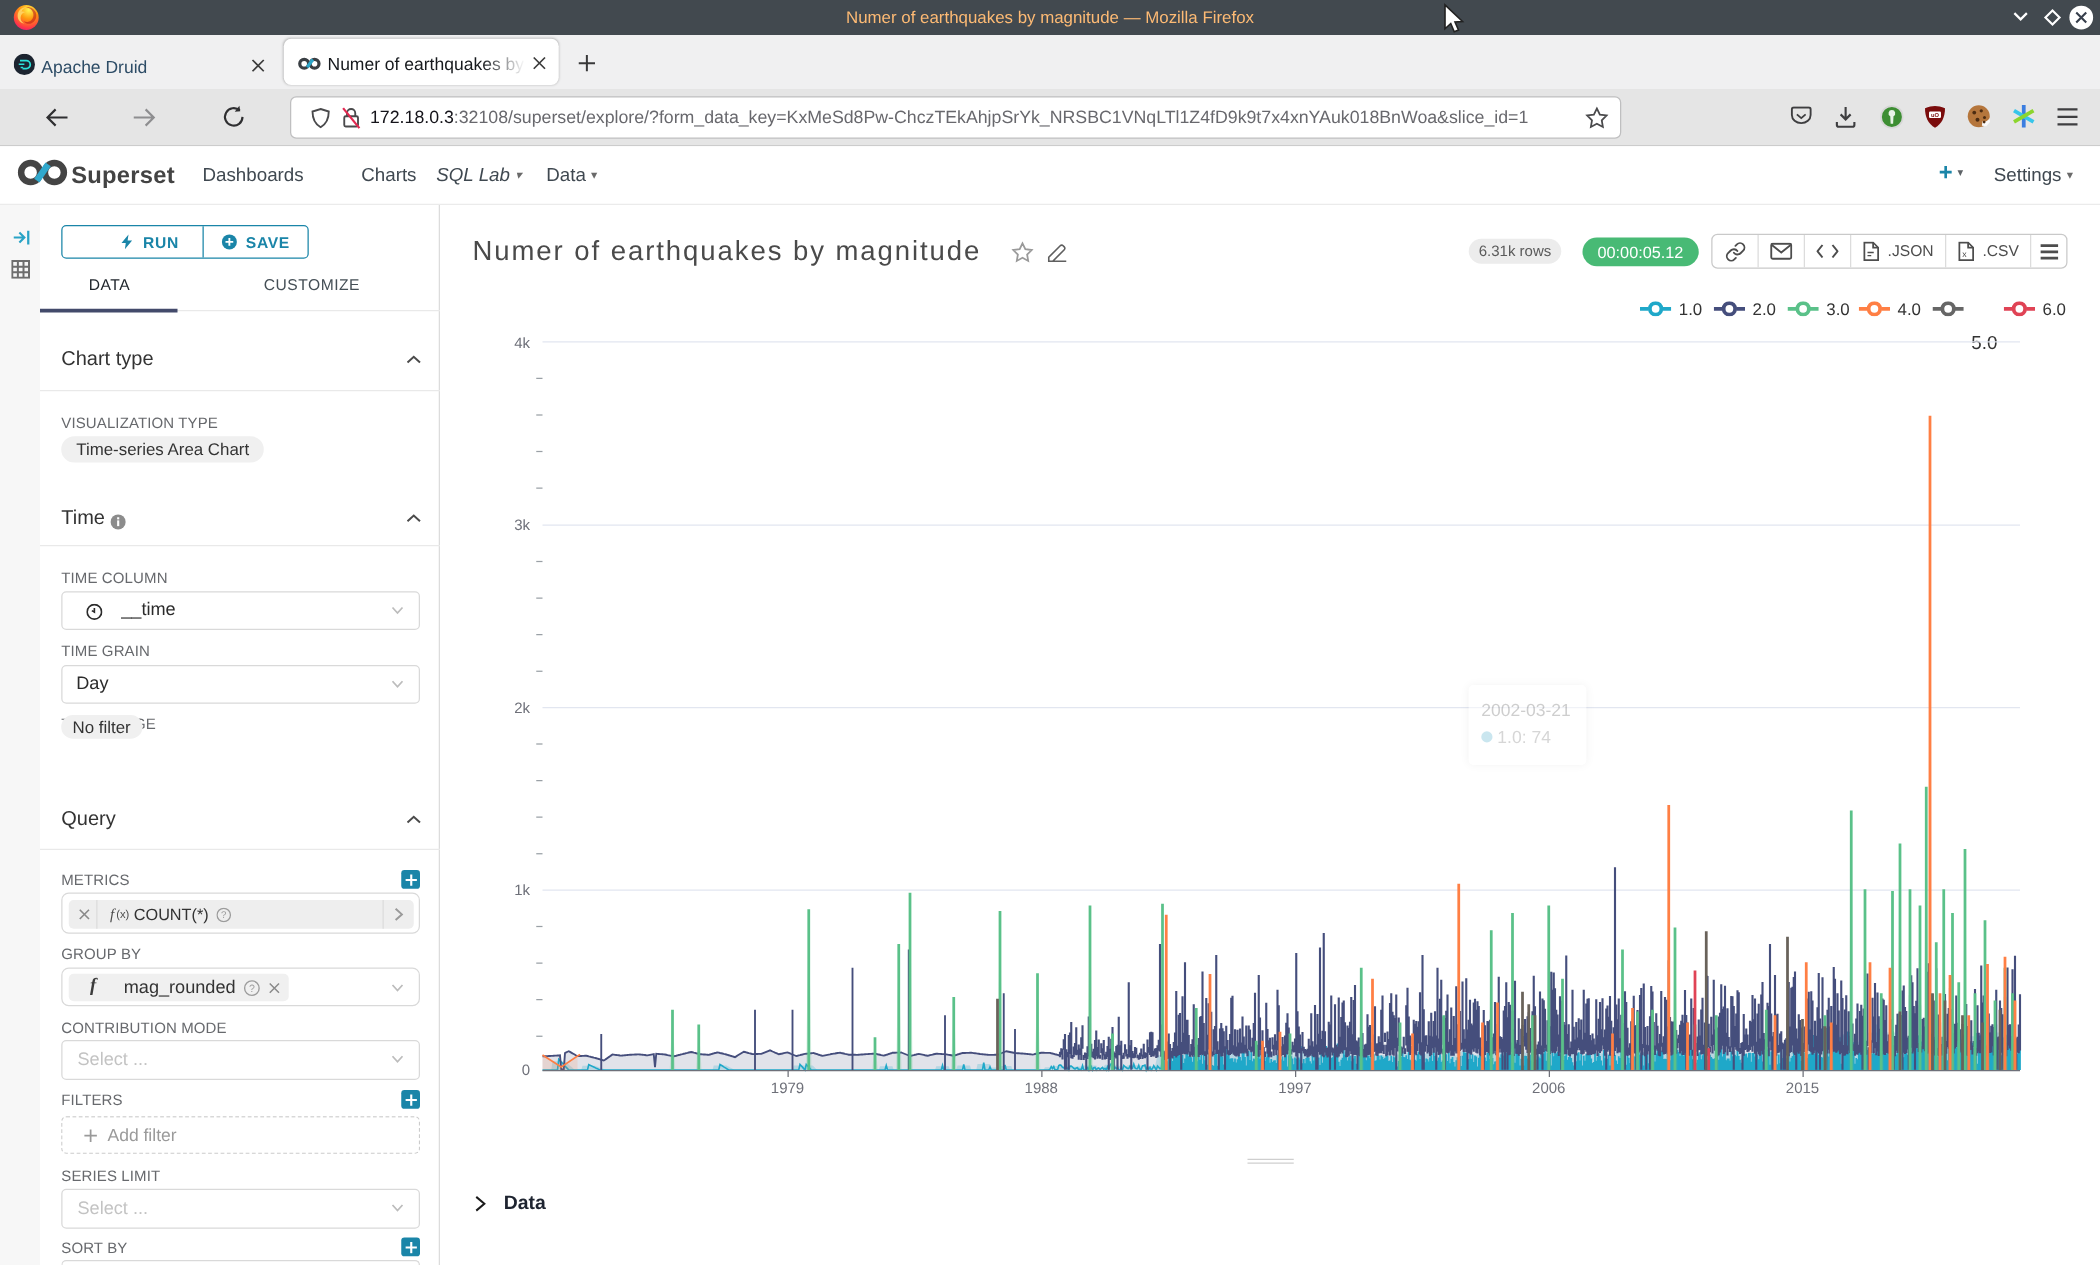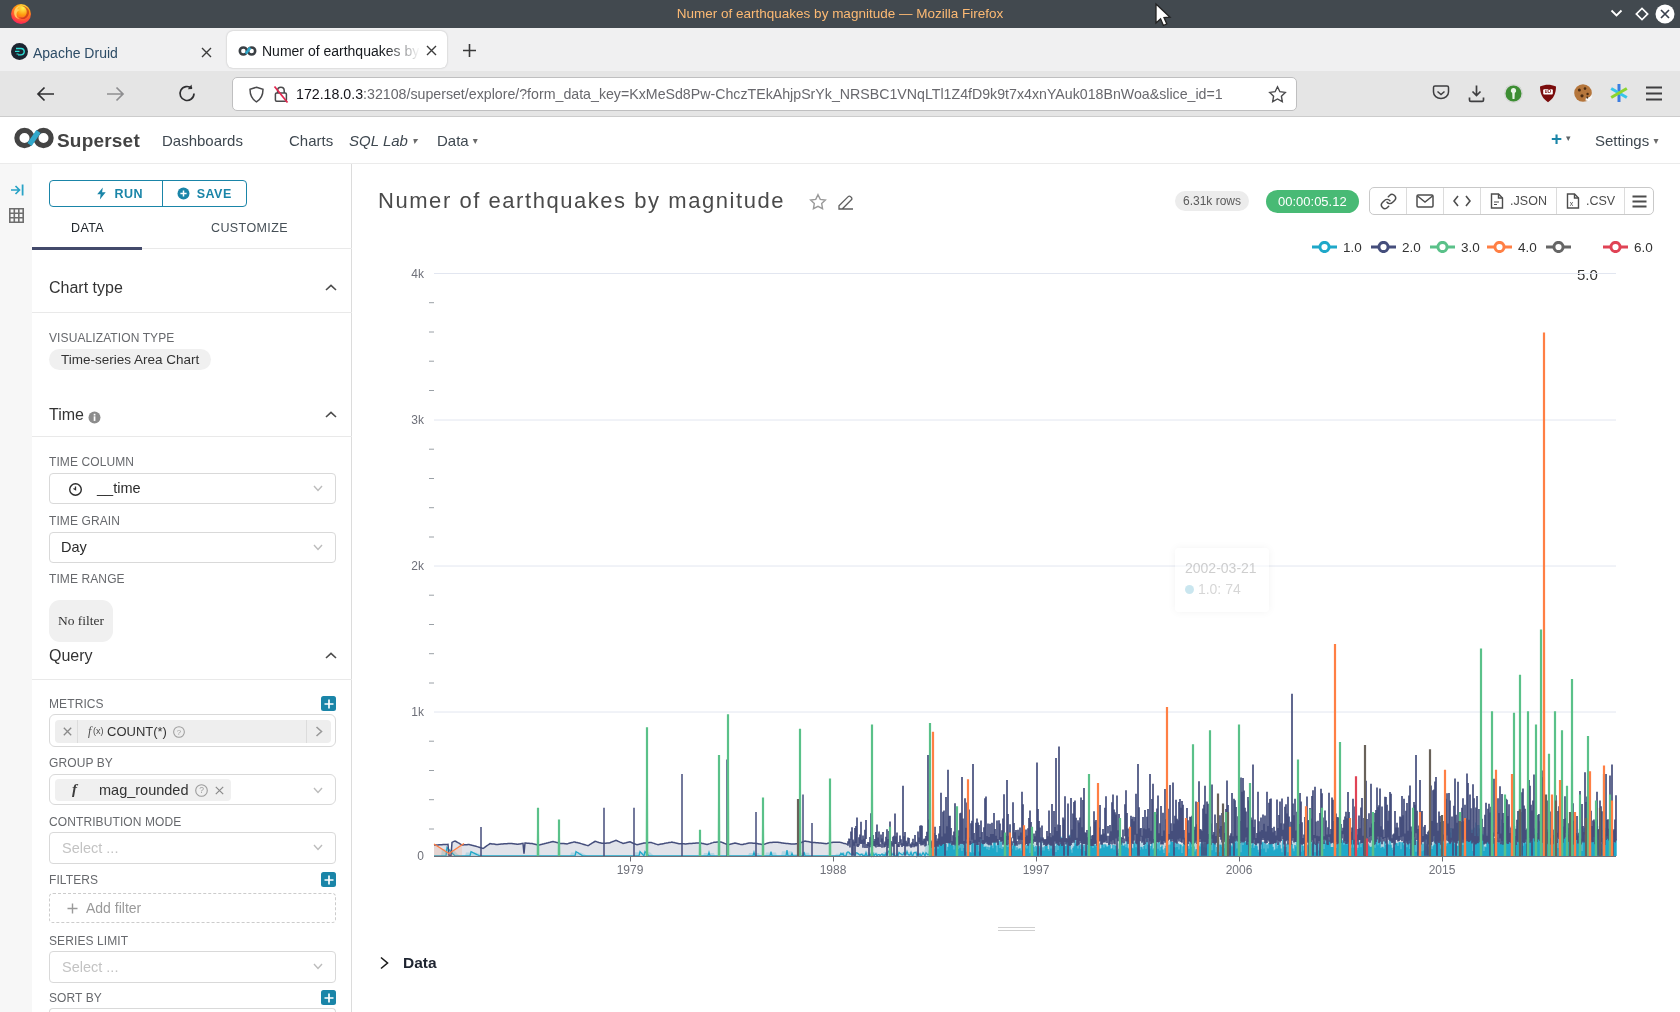--- a/index.html
+++ b/index.html
@@ -235,21 +235,21 @@
       </svg>
   </div>
   <span class="sb label" style="left:17px; top:350px;">TIME GRAIN</span>
   <div class="selbox" style="top:368px;padding-left:36px;">
     <span style="position:absolute; left:11px; top:6px; font-size:14.5px; color:#2b2b2b;">Day</span>
     <svg class="chevd" viewBox="0 0 10 10">
         <path d="M1 3 L5 7.4 L9 3" fill="none" stroke="#bcbcbc" stroke-width="1.4"></path>
       </svg>
   </div>
   <span class="sb label" style="left:17px; top:408px;">TIME RANGE</span>
-  <span class="sb pillgray" style="left:17px; top:436px; padding:13px 9px;font-family:Liberation Serif, serif;">No filter</span>
+  <span class="sb pillgray" style="left:17px; top:408px; padding:2px 9px;">No filter</span>
 
   <span class="sb sechead" style="left:17px; top:483px;">Query</span>
   <svg class="sb carup" style="top:488px;" viewBox="0 0 12 7">
       <path d="M1 6 L6 1.4 L11 6" fill="none" stroke="#4b4b4b" stroke-width="1.6"></path>
     </svg>
   <div class="divline" style="top:515px;"></div>
   <span class="sb label" style="left:17px; top:533px;">METRICS</span>
   <div class="sb plusbtn" style="left:289px; top:532px;">
       <svg style="position:absolute;left:2.5px;top:2.5px;" width="10" height="10" viewBox="0 0 10 10">
         <path d="M5 0.5 V9.5 M0.5 5 H9.5" stroke="#fff" stroke-width="1.7"></path>

